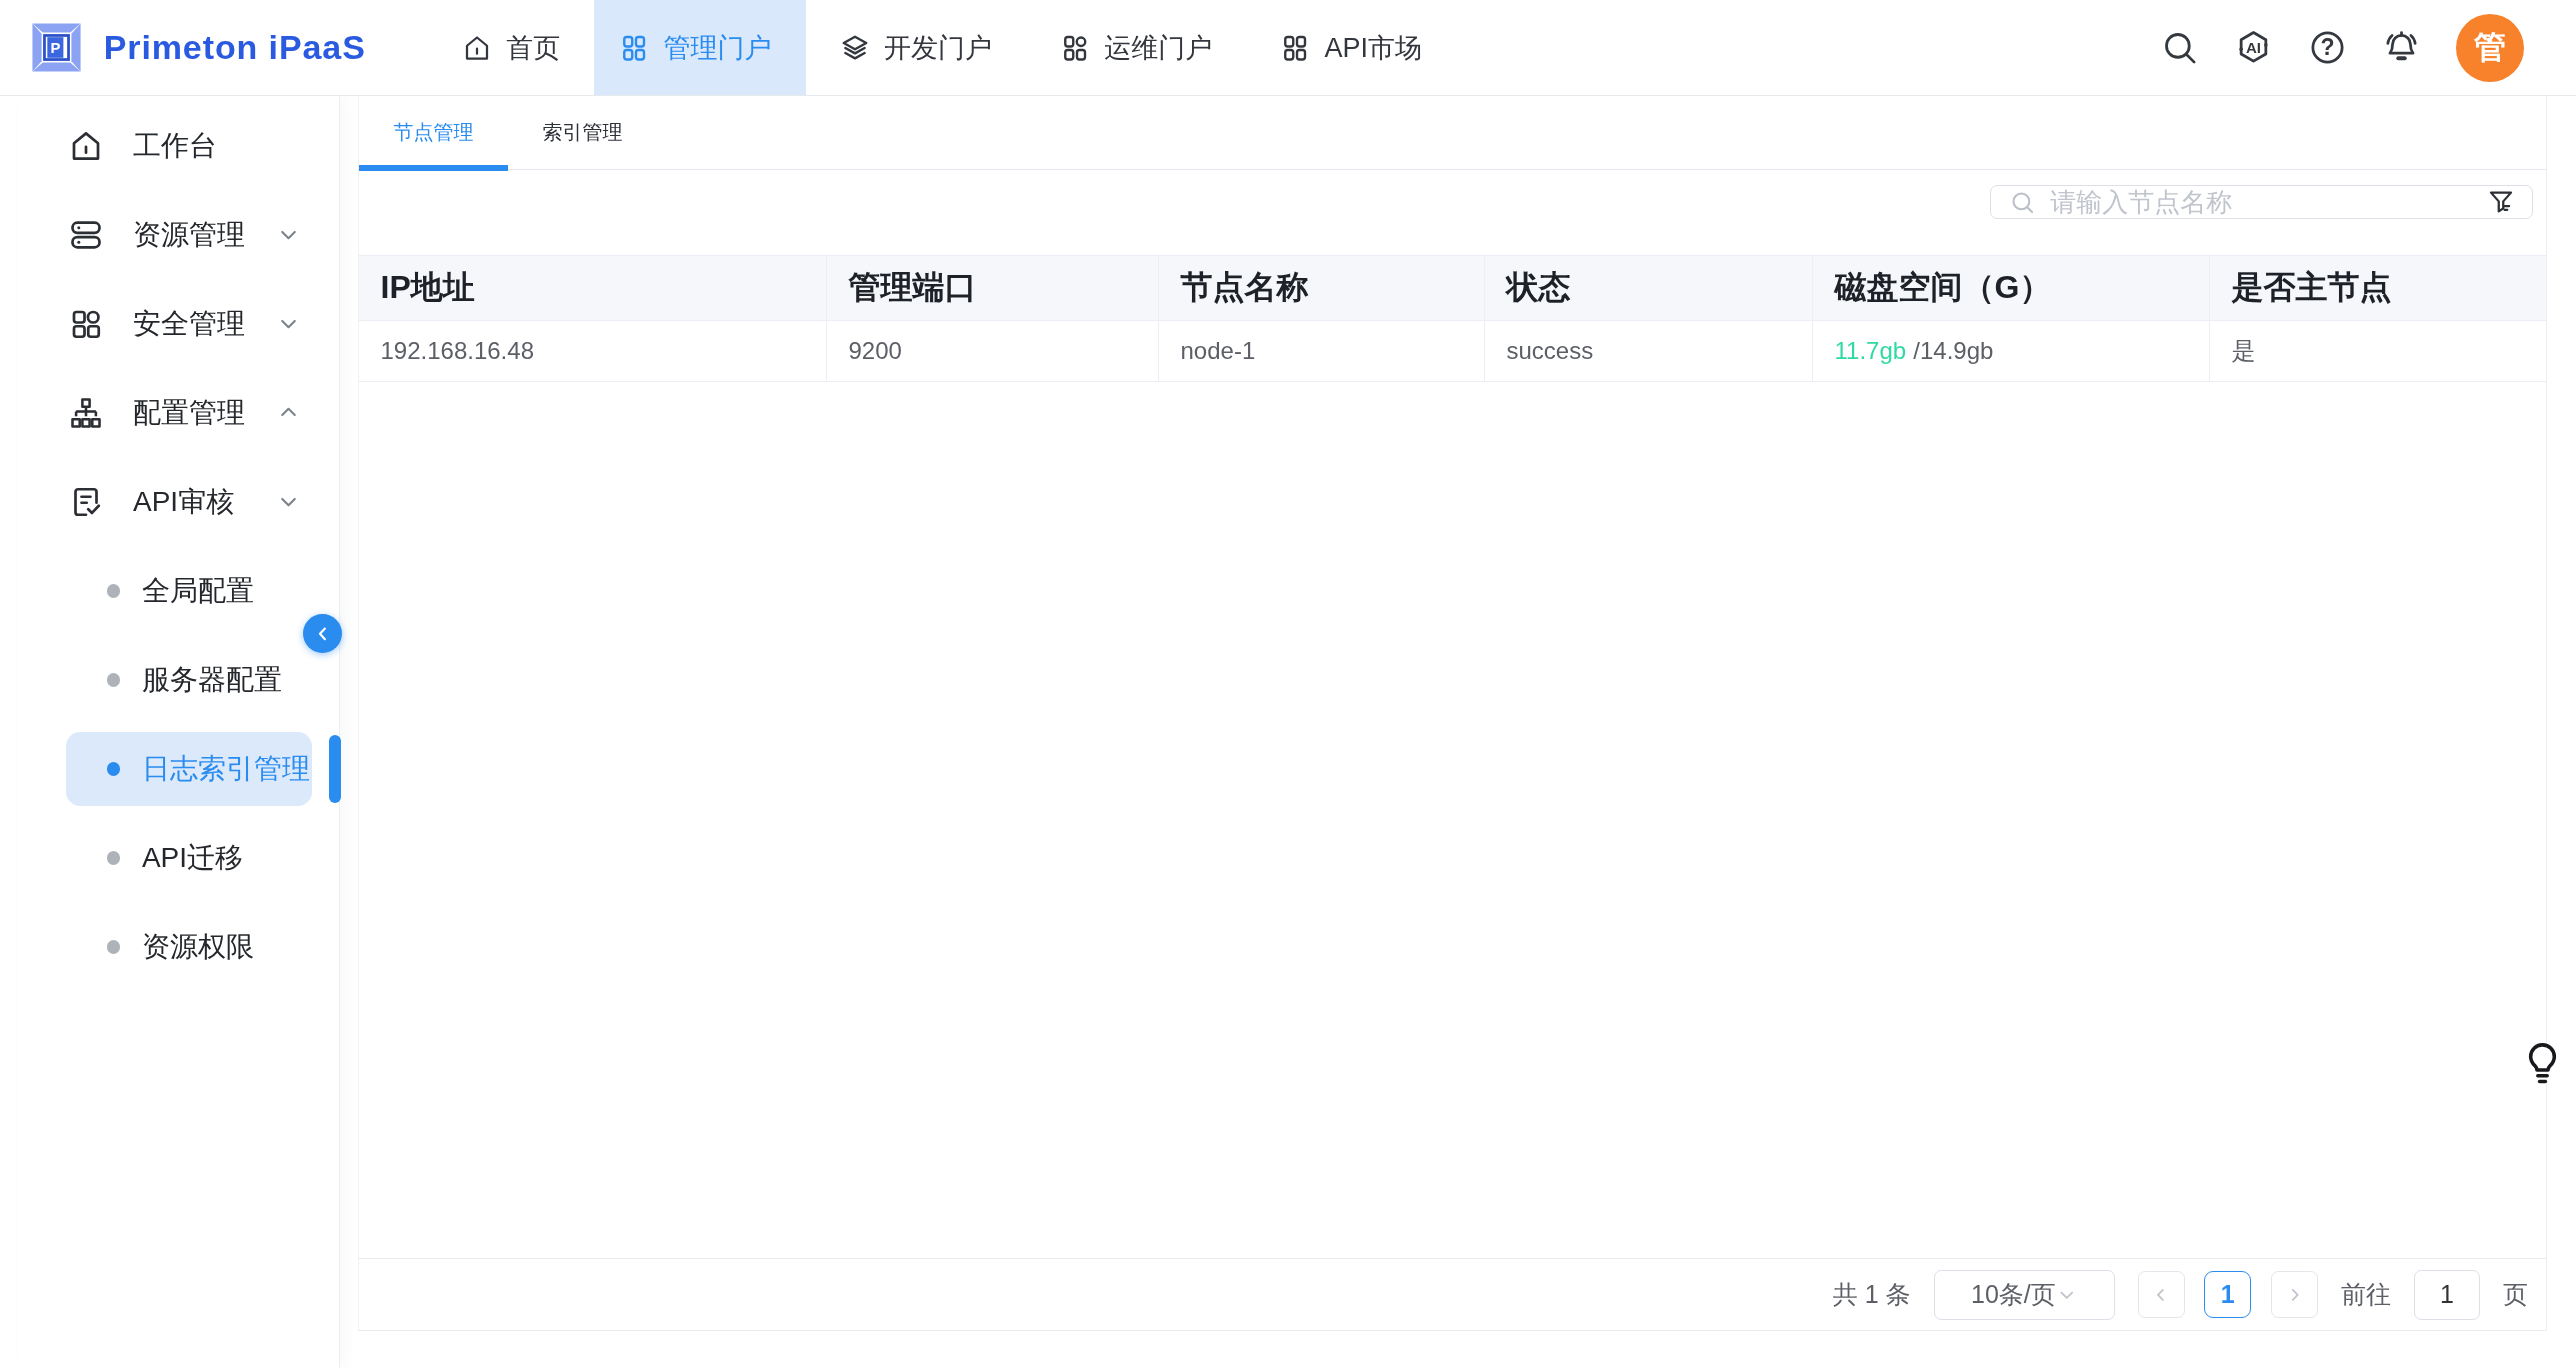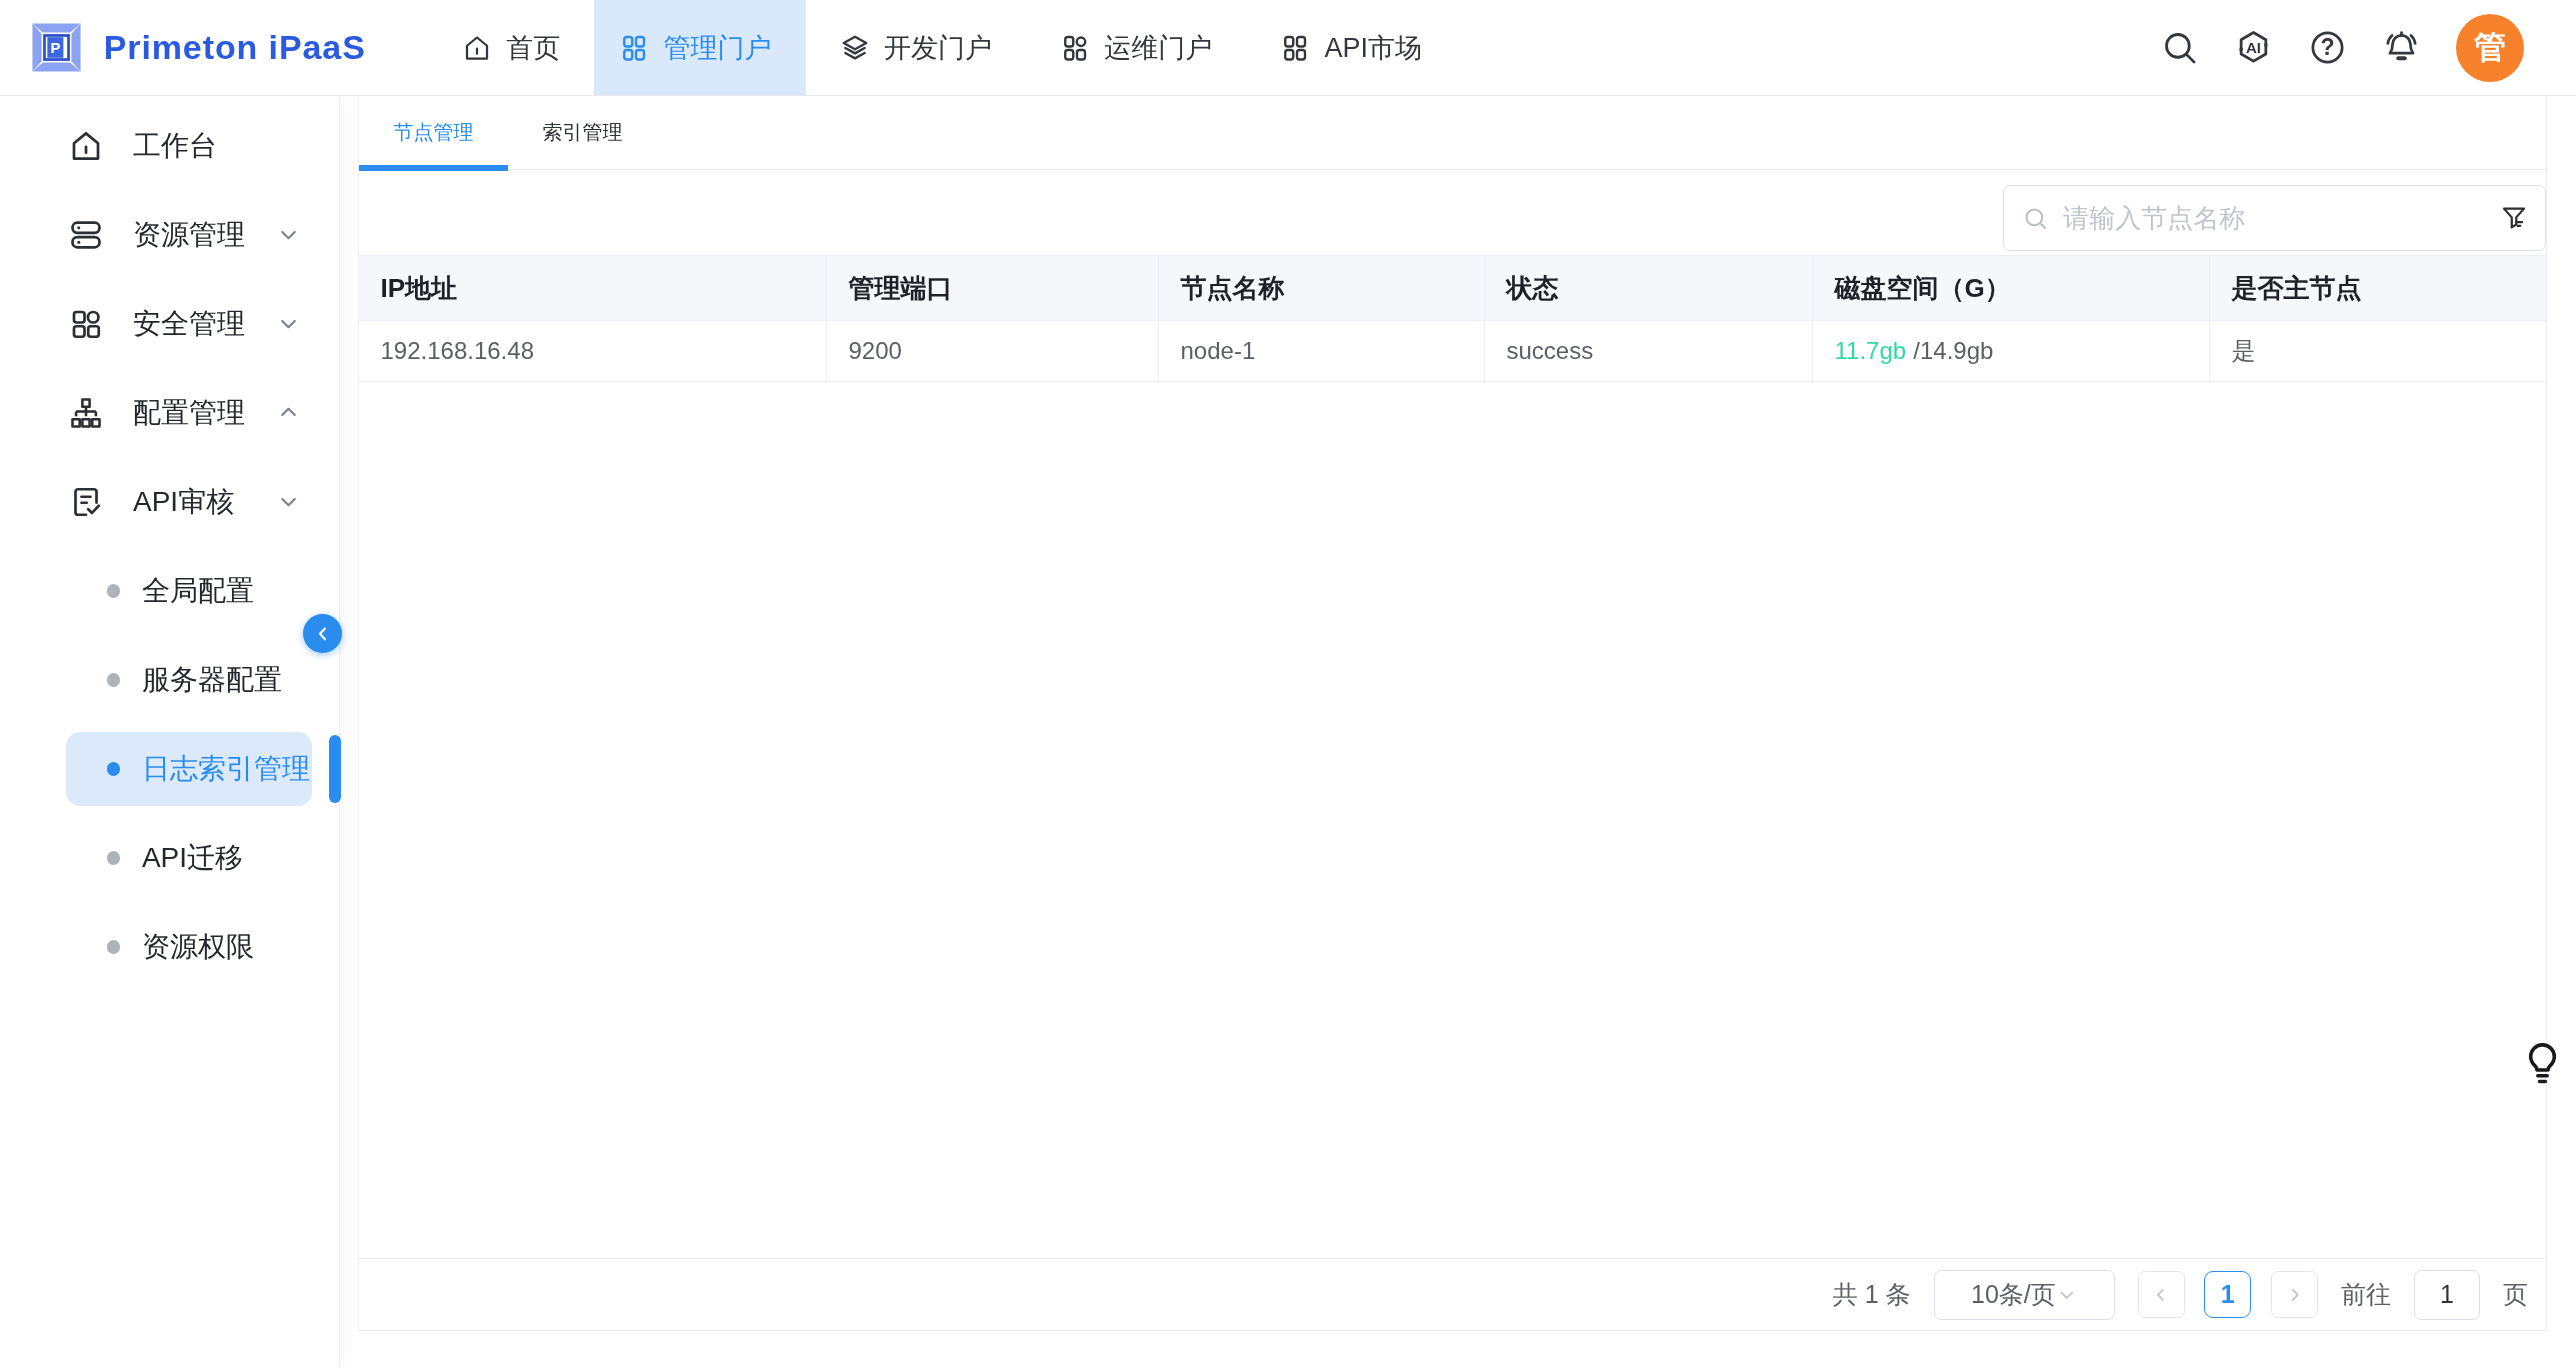--- a/index.html
+++ b/index.html
@@ -60,39 +60,39 @@
   .card { position:absolute; left:34px; top:0; width:2189px; bottom:37px;
           border-left:1.8px solid #eef0f4; border-right:1.8px solid #eef0f4;
           border-bottom:1.8px solid #e9ebef; background:#fff; }
   .tabbar { position:relative; height:74px; border-bottom:1.8px solid #e4e7ed; display:flex; }
   .tab { width:149px; display:flex; align-items:center; justify-content:center;
          font-size:20px; color:#2d3138; cursor:pointer; position:relative; }
   .tab.active { color:#2b8cf0; }
   .tab.active::after { content:""; position:absolute; left:0; right:0; bottom:-1.8px;
                        height:5.4px; background:#2b8cf0; }
 
-  .search-wrap { position:absolute; top:89px; right:0; width:543px; height:66px;
+  .search-wrap { position:absolute; top:89px; right:13px; width:543px; height:34px;
                  border:1.8px solid #dcdfe6; border-radius:7.2px; background:#fff;
                  display:flex; align-items:center; padding:0 16px 0 18px; }
   .search-wrap .mag { width:27px; height:27px; color:#b9bec7; flex:0 0 auto; }
   .search-input { flex:1; border:none; outline:none; font-size:26px; color:#333;
                   margin-left:14.3px; min-width:0; background:transparent;
                   font-family:"Liberation Sans","DejaVu Sans",sans-serif; }
   .search-input::placeholder { color:#c0c4cc; }
   .funnel { width:30px; height:30px; color:#2b2e33; cursor:pointer; flex:0 0 auto; }
   .funnel svg { width:100%; height:100%; }
 
   .table { position:absolute; left:0; right:0; top:159px; font-size:24px; }
   .tr { display:flex; }
   .th, .td { padding:0 21.5px; display:flex; align-items:center;
              border-right:1.8px solid #ebeef5; border-bottom:1.8px solid #ebeef5;
              overflow:hidden; white-space:nowrap; }
   .th:last-child, .td:last-child { border-right:none; }
   .thead .tr { background:#f5f7fa; border-top:1.8px solid #ebeef5; }
-  .th { height:65px; font-weight:bold; color:#1e2228; font-size:26px; }
+  .th { height:65px; font-weight:bold; color:#1e2228; font-size:32px; }
   .td { height:61px; color:#5c6066; }
   .c0{width:468px;} .c1{width:332px;} .c2{width:326px;} .c3{width:328px;} .c4{width:397px;} .c5{flex:1;}
   .disk-used { color:#2ed9a3; }
   .disk-total { margin-left:7.2px; }
 
   .pagebar { position:absolute; left:0; right:0; bottom:0; height:72px;
              border-top:1.8px solid #e9ebef; background:#fff;
              display:flex; align-items:center; justify-content:flex-end;
              gap:23px; padding-right:18px; font-size:25px; color:#5c6066; }
   .psel { width:181px; height:50px; border:1.8px solid #dcdfe6; border-radius:7.2px;

